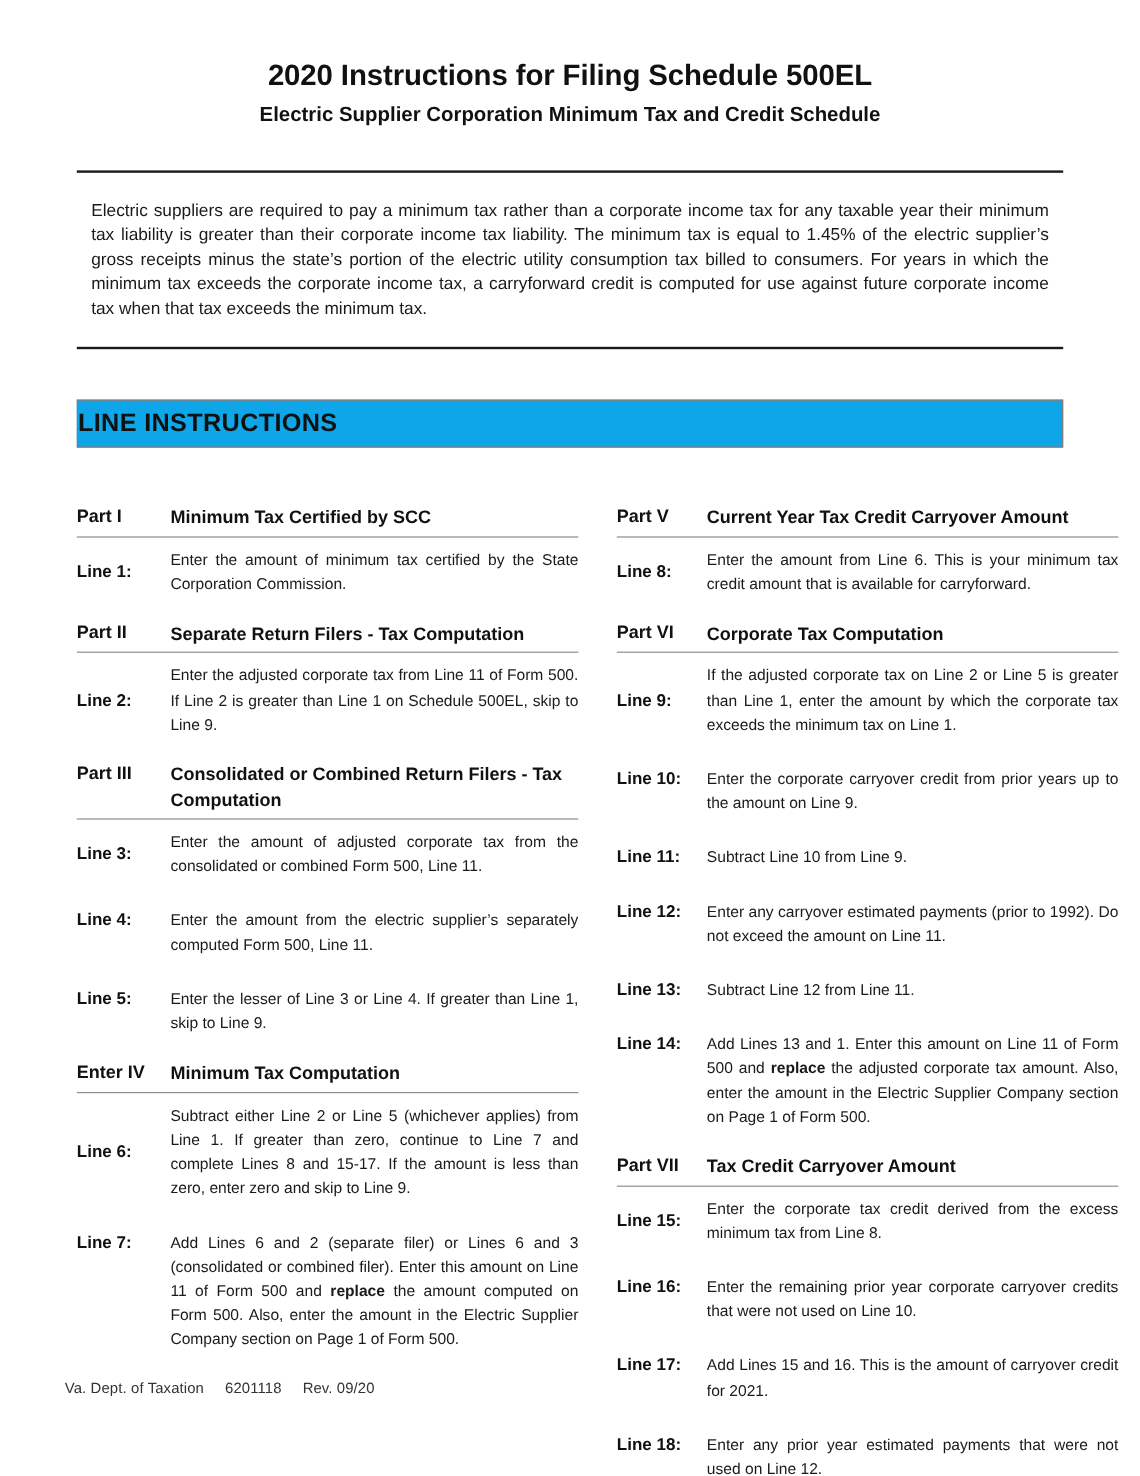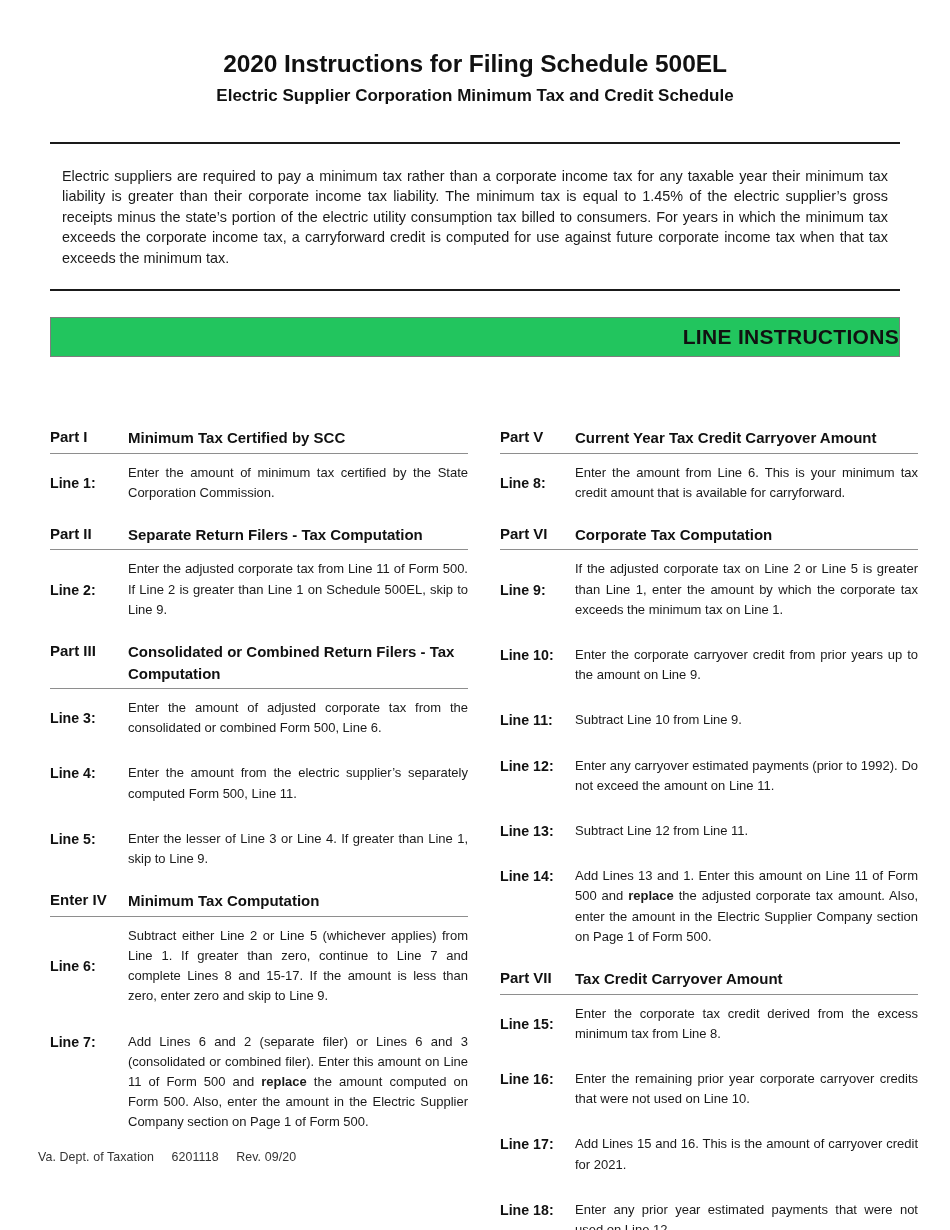--- a/index.html
+++ b/index.html
@@ -15,21 +15,21 @@
     color: #1a1a1a;
     position: relative;
     overflow: hidden;
   }
 
   .page {
     position: relative;
     width: 950px;
     height: 1140px;
     box-sizing: border-box;
-    padding: 0 50px;
+    padding: 0 64px;
   }
 
   
   .title-block {
     padding-top: 48px;
     text-align: center;
   }
   .title-line {
     font-size: 24.5px;
     font-weight: bold;
@@ -54,27 +54,27 @@
   .intro-text {
     font-size: 14.4px;
     line-height: 20.4px;
     text-align: justify;
     color: #1a1a1a;
     margin: 12px;
   }
 
   
   .banner {
-    margin-top: 26px;
+    margin-top: 42px;
     height: 38px;
-    background: #22c55e;
+    background: #0ea5e9;
     border: 1.5px solid #7d7d7d;
     display: flex;
     align-items: center;
-    justify-content: flex-end;
+    justify-content: flex-start;
   }
   .banner-text {
     font-size: 21px;
     font-weight: bold;
     letter-spacing: 0.3px;
     color: #111111;
   }
 
   
   .columns {
@@ -82,21 +82,20 @@
     display: flex;
     gap: 32px;
   }
   .col {
     width: 418px;
     flex: 0 0 418px;
   }
 
   .part {
     margin-bottom: 0;
-    margin-top: 22px;
   }
   .part + .part {
     margin-top: 21px;
   }
   .part-head {
     display: flex;
     align-items: flex-start;
     border-bottom: 1.6px solid #8e8e8e;
     padding-bottom: 4px;
   }
@@ -144,21 +143,21 @@
     color: #1a1a1a;
     flex: 1 1 auto;
   }
   .line-text b {
     font-weight: bold;
   }
 
   
   .footer {
     position: absolute;
-    left: 38px;
+    left: 54px;
     top: 1150px;
     font-size: 12.4px;
     color: #333333;
     letter-spacing: 0.1px;
   }
   .footer span { margin-right: 14px; }
   .footer span:last-child { margin-right: 0; }
 </style>
 </head>
 <body>
@@ -200,21 +199,21 @@
             <div class="line-text">Enter the adjusted corporate tax from Line 11 of Form 500. If Line 2 is greater than Line 1 on Schedule 500EL, skip to Line 9.</div>
           </div>
         </div>
         <div class="part">
           <div class="part-head">
             <div class="part-num">Part III</div>
             <div class="part-title">Consolidated or Combined Return Filers - Tax Computation</div>
           </div>
           <div class="line-row">
             <div class="line-label">Line 3:</div>
-            <div class="line-text">Enter the amount of adjusted corporate tax from the consolidated or combined Form 500, Line 6.</div>
+            <div class="line-text">Enter the amount of adjusted corporate tax from the consolidated or combined Form 500, Line 11.</div>
           </div>
           <div class="line-row">
             <div class="line-label">Line 4:</div>
             <div class="line-text">Enter the amount from the electric supplier’s separately computed Form 500, Line 11.</div>
           </div>
           <div class="line-row">
             <div class="line-label">Line 5:</div>
             <div class="line-text">Enter the lesser of Line 3 or Line 4. If greater than Line 1, skip to Line 9.</div>
           </div>
         </div>

